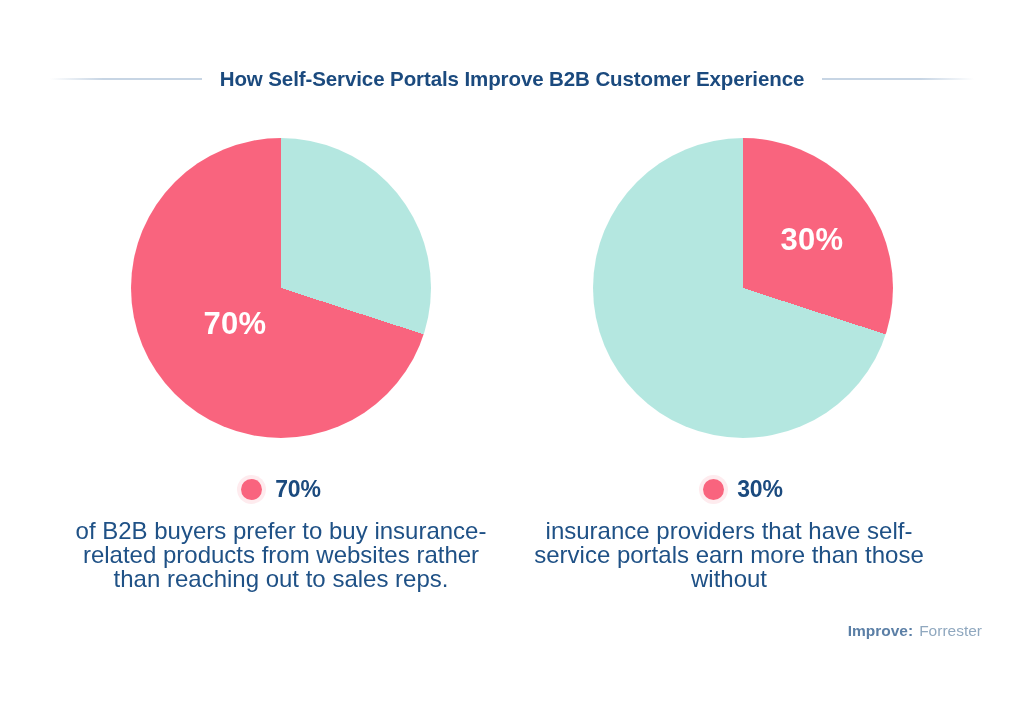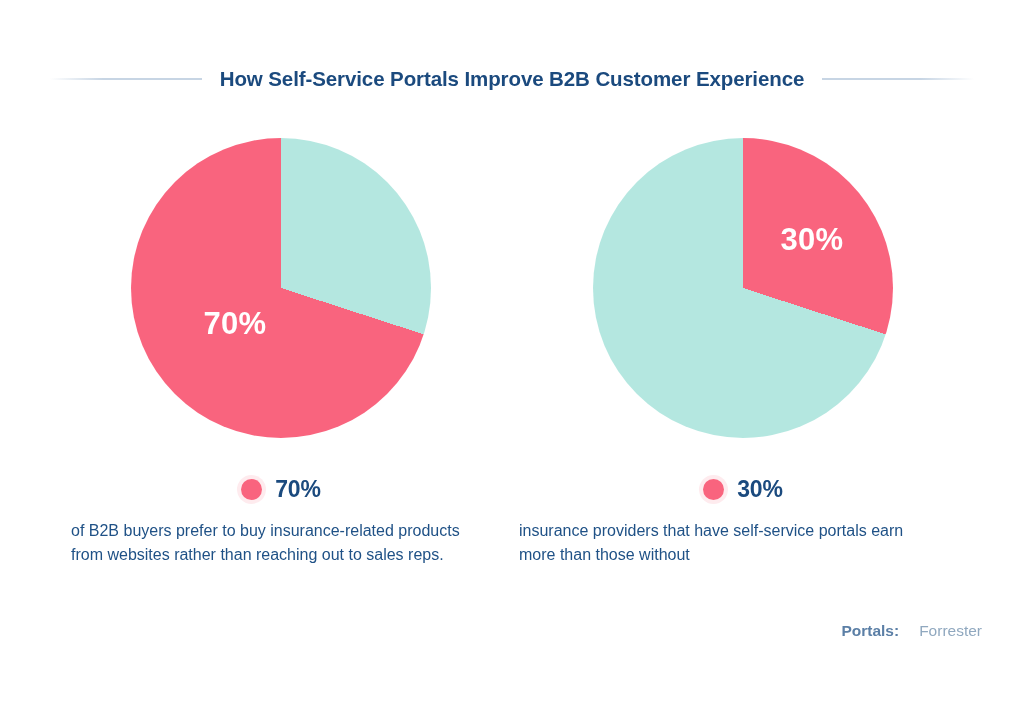--- a/index.html
+++ b/index.html
@@ -99,42 +99,43 @@
     font-weight: bold;
     color: #1b4a7e;
     letter-spacing: -0.2px;
   }
 
   
   .caption {
     position: absolute;
     top: 519px;
     width: 420px;
-    font-size: 16px;
+    text-align: center;
+    font-size: 24px;
     line-height: 24px;
     color: #1f5186;
   }
   #caption-left  { left: 71px; }
   #caption-right { left: 519px; }
 
   
   .source {
     position: absolute;
     right: 42px;
     top: 622px;
     font-size: 15.5px;
     white-space: nowrap;
   }
   .source-label {
     font-weight: bold;
     color: #5b7fa6;
   }
   .source-name {
     color: #90a8bf;
-    margin-left: 20px;
+    margin-left: 6px;
   }
 </style>
 </head>
 <body>
 
 <div id="canvas">
 
   <div class="title-row">
     <div class="rule left"></div>
     <div class="title-text">How Self-Service Portals Improve B2B Customer Experience</div>
@@ -154,16 +155,16 @@
 
   <div class="legend" id="legend-right">
     <div class="legend-dot"></div>
     <div class="legend-value">30%</div>
   </div>
 
   <div class="caption" id="caption-left">of B2B buyers prefer to buy insurance-related products from websites rather than reaching out to sales reps.</div>
   <div class="caption" id="caption-right">insurance providers that have self-service portals earn more than those without</div>
 
   <div class="source">
-    <span class="source-label">Portals:</span><span class="source-name">Forrester</span>
+    <span class="source-label">Improve:</span><span class="source-name">Forrester</span>
   </div>
 
 </div>
 
 </body></html>

